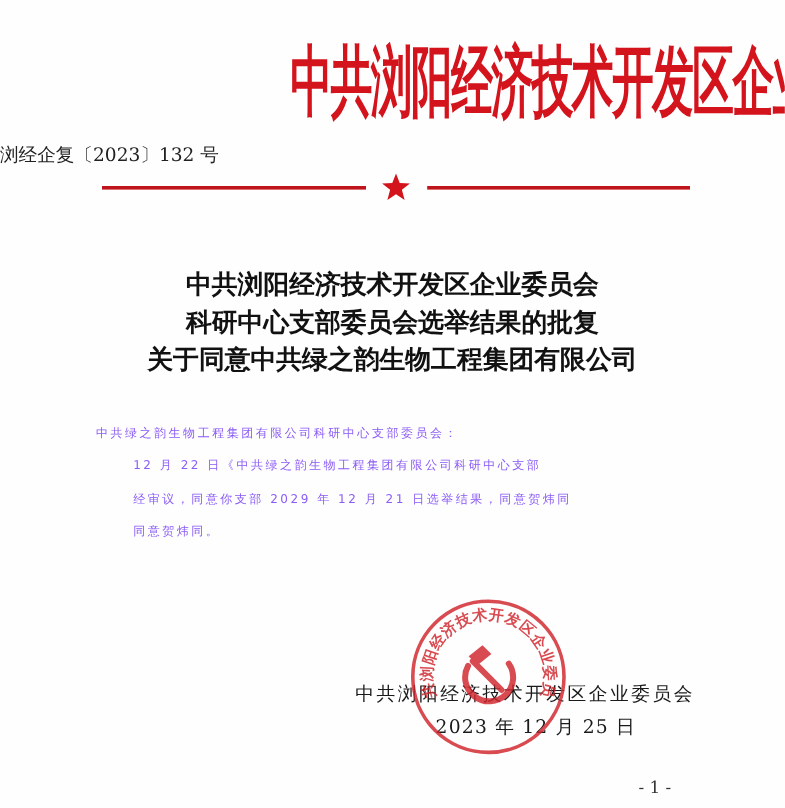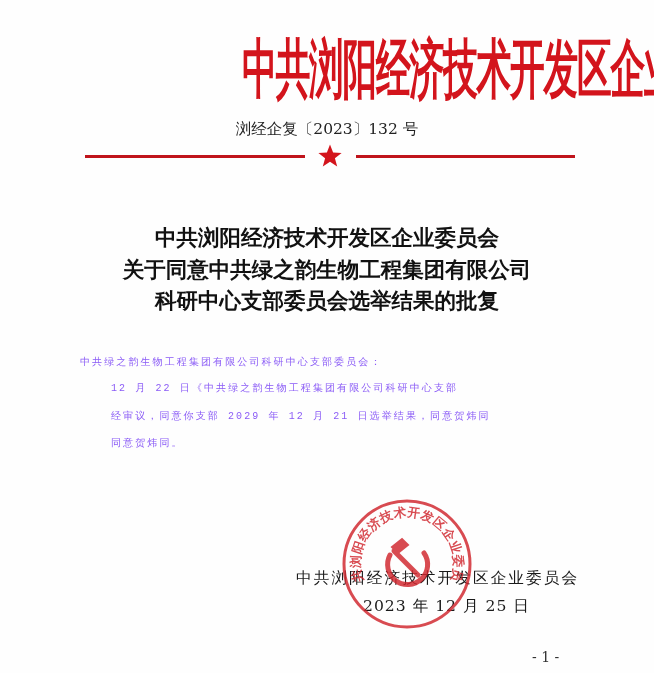--- a/index.html
+++ b/index.html
@@ -40,21 +40,21 @@
     .masthead span {
       display: inline-block;
       transform: scaleX(0.62) scaleY(1.15);
       transform-origin: center center;
     }
     .docnum {
       position: absolute;
       left: 0;
       width: 654px;
       top: 118px;
-      text-align: center;
+      text-align: left;
       font-size: 15.5px;
       line-height: 22px;
       color: #222;
       font-family: "DejaVu Serif", "Liberation Serif", serif;
     }
     .redline {
       position: absolute;
       top: 155px;
       height: 3px;
       background: #c0141c;
@@ -88,21 +88,21 @@
       left: 80px;
       top: 348px;
       width: 500px;
       font-family: "DejaVu Sans", "Liberation Sans", sans-serif;
       font-size: 10px;
       line-height: 27.3px;
       color: #8b5cf6;
       letter-spacing: 2.1px;
     }
     .body .line { white-space: nowrap; height: 27.3px; }
-    .body .indent { padding-left: 31px; font-family: Liberation Mono, monospace; }
+    .body .indent { padding-left: 31px; }
     
     .sig-org {
       position: absolute;
       left: 296px;
       top: 566px;
       font-family: "DejaVu Sans", "Liberation Sans", sans-serif;
       font-size: 15.6px;
       letter-spacing: 2.1px;
       line-height: 24px;
       white-space: nowrap;
@@ -155,22 +155,22 @@
   <div class="docnum">浏经企复〔2023〕132 号</div>
 
   <div class="redline left"></div>
   <svg class="star" viewBox="0 0 26 26">
     <polygon points="13,1.5 16.1,9.6 24.6,9.9 17.9,15.2 20.2,23.6 13,18.8 5.8,23.6 8.1,15.2 1.4,9.9 9.9,9.6" fill="#d3141c"></polygon>
   </svg>
   <div class="redline right"></div>
 
   <div class="heading">
     <div>中共浏阳经济技术开发区企业委员会</div>
+    <div>科研中心支部委员会选举结果的批复</div>
     <div>关于同意中共绿之韵生物工程集团有限公司</div>
-    <div>科研中心支部委员会选举结果的批复</div>
   </div>
 
   <div class="body">
     <div class="line">中共绿之韵生物工程集团有限公司科研中心支部委员会：</div>
     <div class="line indent">12 月 22 日《中共绿之韵生物工程集团有限公司科研中心支部</div>
     <div class="line indent">经审议，同意你支部 2029 年 12 月 21 日选举结果，同意贺炜同</div>
     <div class="line indent">同意贺炜同。</div>
   </div>
 
   <div class="sig-org">中共浏阳经济技术开发区企业委员会</div>

